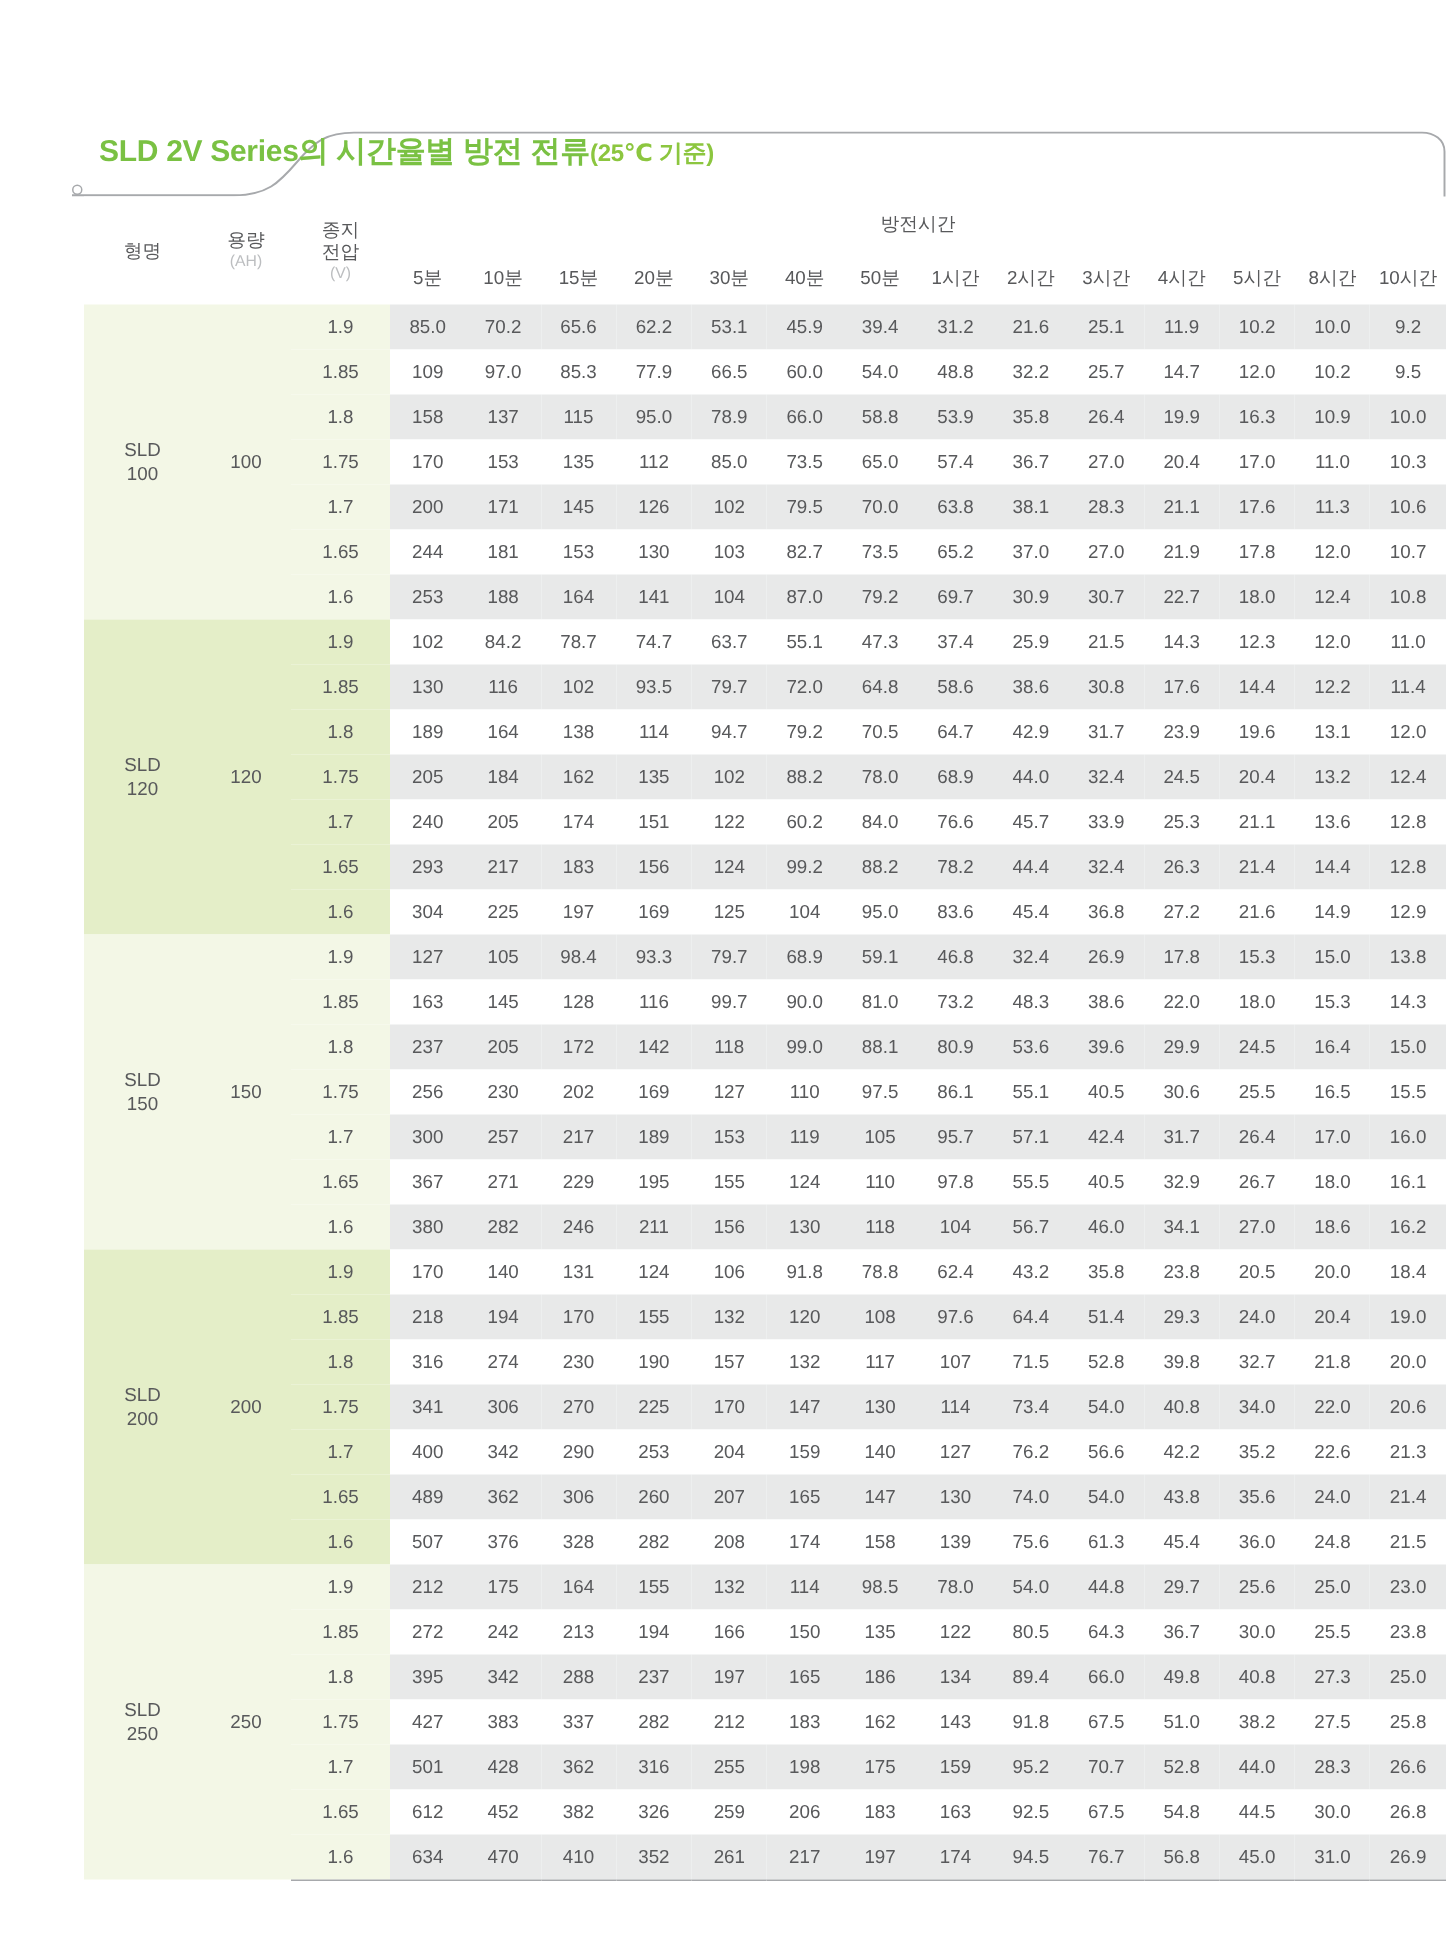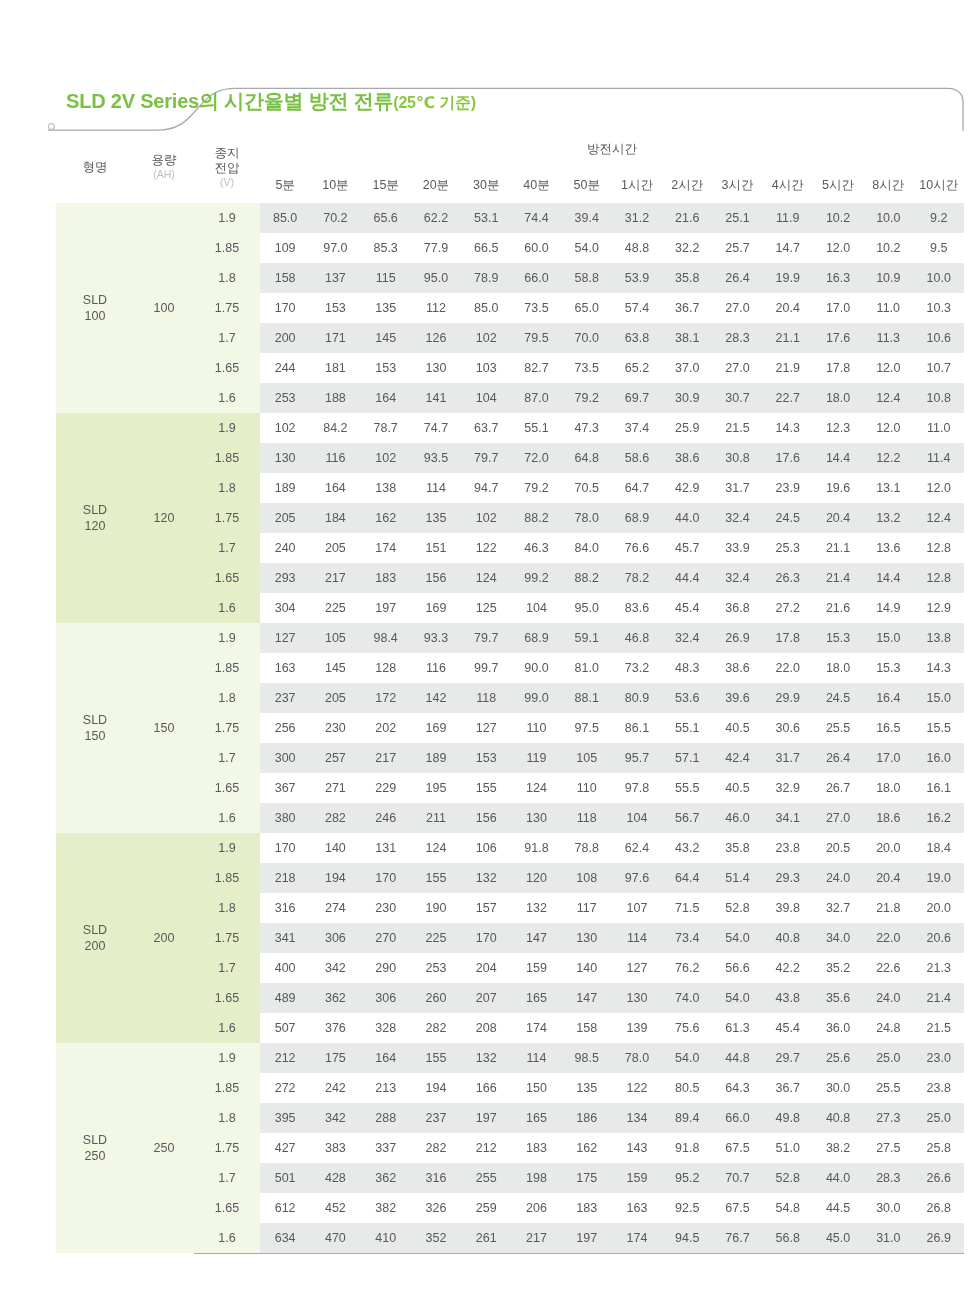--- a/index.html
+++ b/index.html
@@ -195,21 +195,21 @@
   <tbody id="table-body">
       <tr class="tint-a zebra block-start row-sep">
         <td class="model" rowspan="7"><span>SLD</span><br><span>100</span></td>
         <td class="cap" rowspan="7">100</td>
         <td class="volt">1.9</td>
         <td class="val">85.0</td>
         <td class="val">70.2</td>
         <td class="val">65.6</td>
         <td class="val">62.2</td>
         <td class="val">53.1</td>
-        <td class="val">74.4</td>
+        <td class="val">45.9</td>
         <td class="val">39.4</td>
         <td class="val">31.2</td>
         <td class="val">21.6</td>
         <td class="val">25.1</td>
         <td class="val">11.9</td>
         <td class="val">10.2</td>
         <td class="val">10.0</td>
         <td class="val last">9.2</td>
       </tr>
       <tr class="tint-a plain row-sep">
@@ -384,21 +384,21 @@
         <td class="val">13.2</td>
         <td class="val last">12.4</td>
       </tr>
       <tr class="tint-b plain row-sep">
         <td class="volt">1.7</td>
         <td class="val">240</td>
         <td class="val">205</td>
         <td class="val">174</td>
         <td class="val">151</td>
         <td class="val">122</td>
-        <td class="val">46.3</td>
+        <td class="val">60.2</td>
         <td class="val">84.0</td>
         <td class="val">76.6</td>
         <td class="val">45.7</td>
         <td class="val">33.9</td>
         <td class="val">25.3</td>
         <td class="val">21.1</td>
         <td class="val">13.6</td>
         <td class="val last">12.8</td>
       </tr>
       <tr class="tint-b zebra row-sep">

